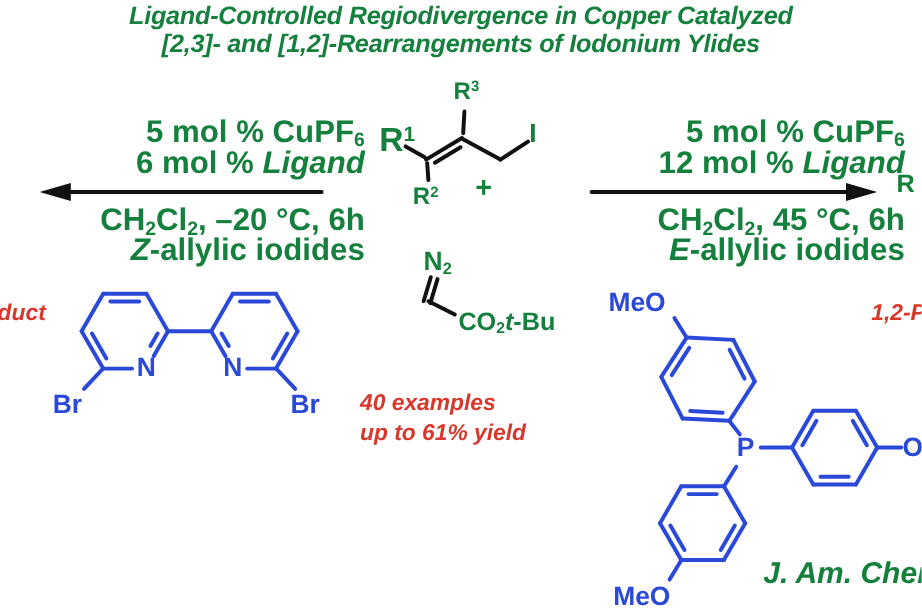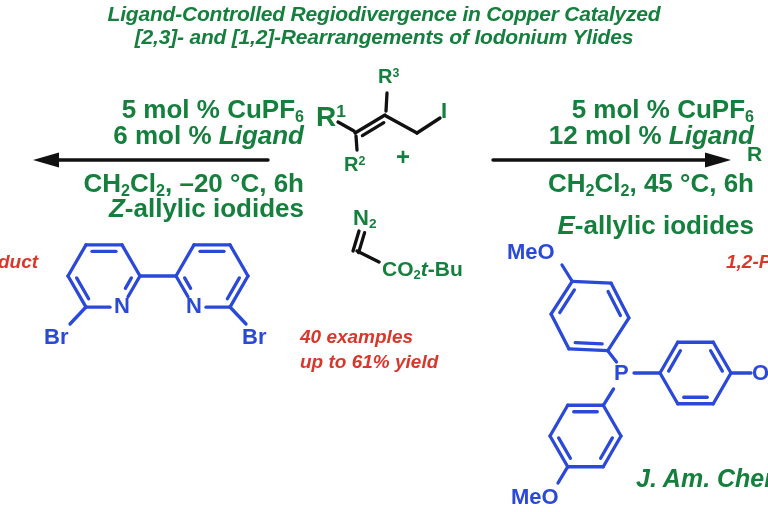--- a/index.html
+++ b/index.html
@@ -103,21 +103,21 @@
 </div>
 
 <div class="lbl cond condL" style="top:96px"><span>5 mol % CuPF</span><span class="sb">6</span></div>
 <div class="lbl cond condL" style="top:122px"><span>6 mol % </span><span class="it">Ligand</span></div>
 <div class="lbl cond condL" style="top:170px"><span>CH</span><span class="sb">2</span><span>Cl</span><span class="sb">2</span><span>, –20 °C, 6h</span></div>
 <div class="lbl cond condL" style="top:195px"><span class="it">Z</span><span>-allylic iodides</span></div>
 
 <div class="lbl cond condR" style="top:96px"><span>5 mol % CuPF</span><span class="sb">6</span></div>
 <div class="lbl cond condR" style="top:122px"><span>12 mol % </span><span class="it">Ligand</span></div>
 <div class="lbl cond condR" style="top:170px"><span>CH</span><span class="sb">2</span><span>Cl</span><span class="sb">2</span><span>, 45 °C, 6h</span></div>
-<div class="lbl cond condR" style="top:212px"><span class="it">E</span><span>-allylic iodides</span></div>
+<div class="lbl cond condR" style="top:195px"><span class="it">E</span><span>-allylic iodides</span></div>
 
 <div class="lbl" style="left:378px;top:66px;font-size:20px"><span>R</span><span class="sp">3</span></div>
 <div class="lbl" style="left:316px;top:103px;font-size:28px"><span>R</span><span class="sp">1</span></div>
 <div class="lbl" style="left:344px;top:154px;font-size:20px"><span>R</span><span class="sp">2</span></div>
 <div class="lbl atom" style="left:441px;top:100px">I</div>
 <div class="lbl" style="left:396px;top:145px;font-size:24px">+</div>
 
 <div class="lbl atom" style="left:353px;top:207px"><span>N</span><span class="sb">2</span></div>
 <div class="lbl" style="left:382px;top:258px;font-size:21px"><span>CO</span><span class="sb">2</span><span class="it">t</span><span>-Bu</span></div>
 

